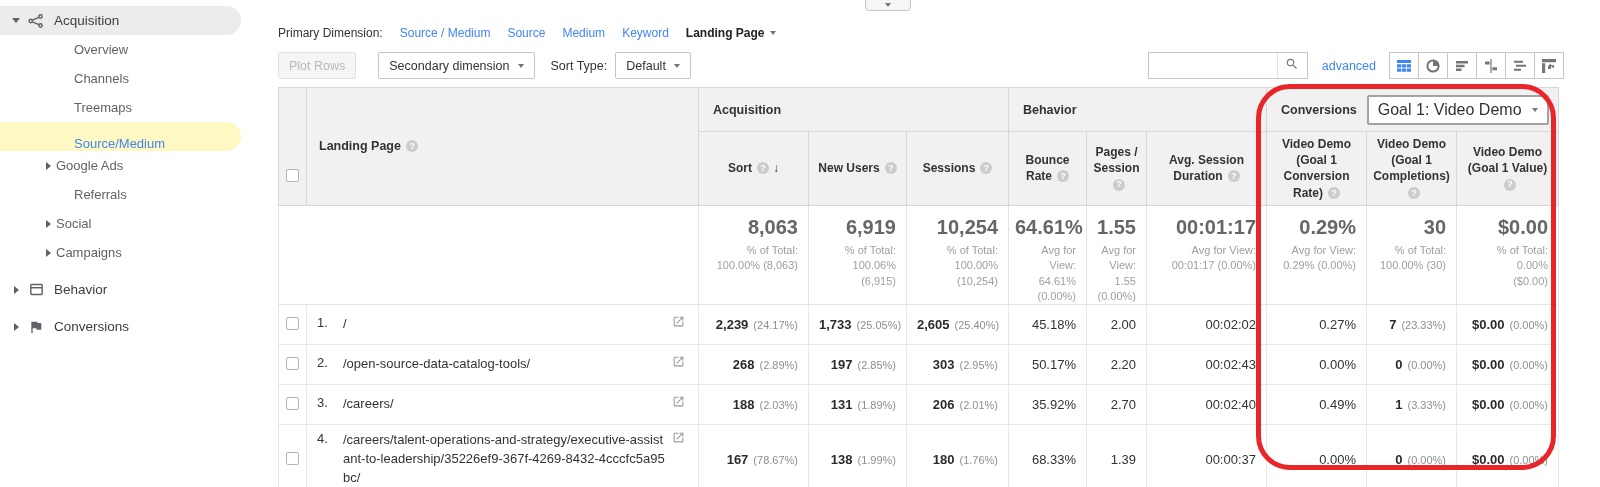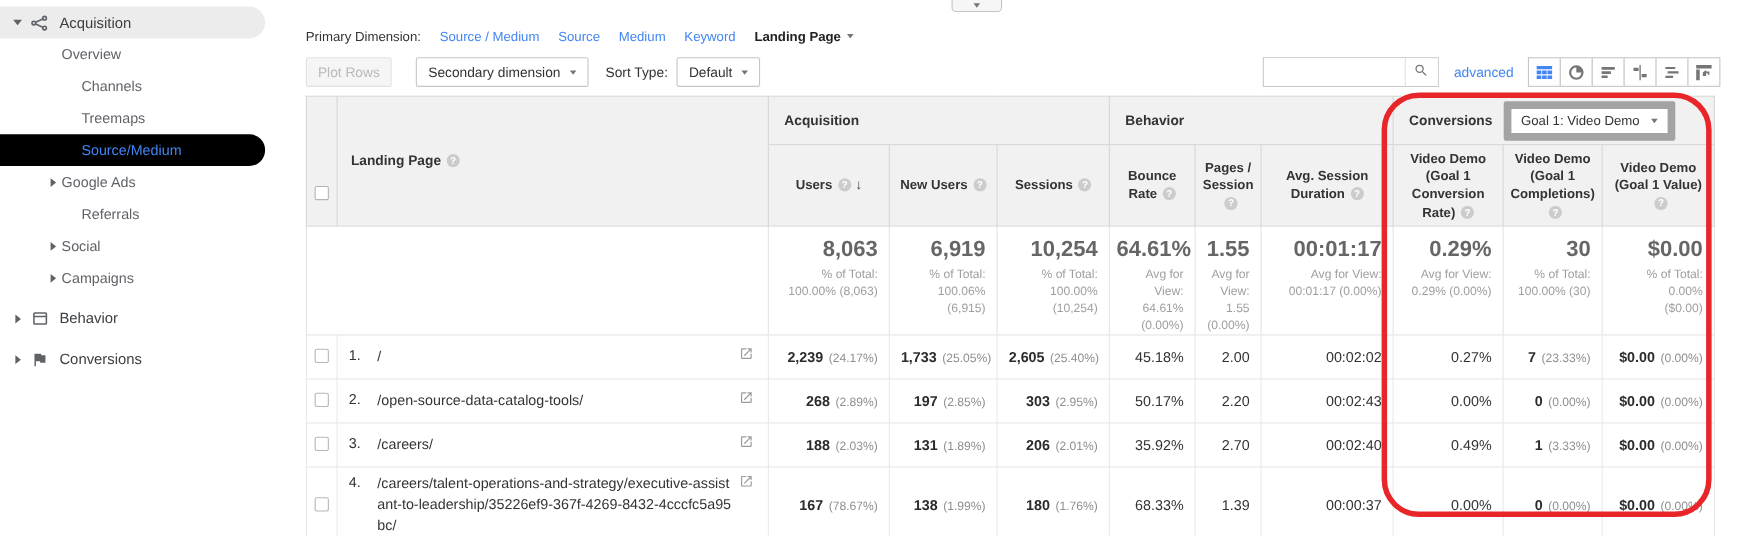--- a/index.html
+++ b/index.html
@@ -11,24 +11,24 @@
   }
 
   
   .sidebar { position:absolute; left:0; top:0; width:242px; height:100%; background:#fff; padding-top:6px; }
   .side-item { display:flex; align-items:center; height:29px; cursor:pointer; color:#5f6368; font-size:13px; }
   .side-item .lbl { white-space:nowrap; }
   .l0 { padding-left:8px; color:#3c4043; font-size:13.5px; }
   .l0 .icon { width:24px; margin-right:6px; display:flex; align-items:center; justify-content:center; }
   .caret { width:16px; display:flex; align-items:center; justify-content:center; flex:0 0 16px; }
   .l1 { padding-left:40px; }
-  .l1-leaf { padding-left:56px; }
+  .l1-leaf { padding-left:74px; }
   .l2 { padding-left:74px; }
   .pill-gray { background:#ececec; border-radius:0 16px 16px 0; width:241px; }
-  .pill-blue { background:#000000; border-radius:0 16px 16px 0; width:241px; color:#4285f4 !important; }
+  .pill-blue { background:#fef9c3; border-radius:0 16px 16px 0; width:241px; color:#4285f4 !important;align-items:flex-end; }
   .mt { margin-top:8px; }
 
   .tri-down { width:0; height:0; border-left:4px solid transparent; border-right:4px solid transparent; border-top:5px solid #616161; display:inline-block; }
   .tri-right { width:0; height:0; border-top:4px solid transparent; border-bottom:4px solid transparent; border-left:5px solid #616161; display:inline-block; }
   .tri-down.sm { border-left-width:3.5px; border-right-width:3.5px; border-top-width:4.5px; border-top-color:#757575; }
 
   
   .main { position:absolute; left:242px; top:0; width:1358px; height:100%; }
   .collapse-btn { position:absolute; left:623px; top:-17px; width:46px; height:28px; background:#f6f6f6;
     border:1px solid #c5c5c5; border-radius:4px; display:flex; align-items:flex-end; justify-content:center;
@@ -55,22 +55,22 @@
     display:flex; align-items:center; justify-content:center; cursor:pointer; padding:0; }
   .view-btn.active { background:#fefefe; }
 
   
   .ga-table { border-collapse:collapse; table-layout:fixed; width:1280px; margin:8px 0 0 36px; font-size:13px; }
   .ga-table th, .ga-table td { border:1px solid #ddd; }
   .ga-table thead th { background:#f1f1f1; color:#333; border-color:#d6d6d6; }
   .group-row th { height:44px; }
   .group-cell { text-align:left; padding-left:14px; font-weight:700; font-size:12.5px; }
   .group-inner { display:flex; align-items:center; }
-  .goal-select { background:#fff; border:7px solid #a3a3a3; border-radius:2px; padding:4px 9px; font-weight:400;
-    font-size:12px; display:inline-flex; align-items:center; gap:10px; margin-left:10px; cursor:pointer; }
+  .goal-select { background:#fff; border:2px solid #a3a3a3; border-radius:2px; padding:4px 9px; font-weight:400;
+    font-size:16px; display:inline-flex; align-items:center; gap:10px; margin-left:10px; cursor:pointer; }
   .cb-head { vertical-align:bottom; text-align:center; padding-bottom:20px; }
   .lp-head { text-align:left; padding-left:12px; vertical-align:middle; font-weight:700; font-size:12.5px; }
   .col-row th { height:52px; text-align:center; vertical-align:middle; padding:4px 6px; font-weight:700; font-size:12px; line-height:1.35; }
   .help { display:inline-flex; align-items:center; justify-content:center; width:12px; height:12px; border-radius:50%;
     background:#cccccc; color:#fff; font-size:9px; font-weight:700; margin-left:5px; vertical-align:1px; cursor:pointer; }
   .sort { color:#333; font-weight:700; margin-left:4px; font-size:12px; }
 
   .summary-row td { height:88px; vertical-align:top; text-align:right; padding:10px 10px 0 6px; border-color:#e4e4e4; background:#fff; }
   .summary-row .sum-empty { background:#fff; }
   .big { font-size:20px; color:#666; font-weight:700; margin-bottom:4px; white-space:nowrap; }
@@ -292,21 +292,21 @@
             <div class="group-inner">
               <span>Conversions</span>
               <span class="goal-select">
                 <span>Goal 1: Video Demo</span>
                 <i class="tri-down sm"></i>
               </span>
             </div>
           </th>
         </tr>
         <tr class="col-row">
-          <th><span>Users</span><span class="help">?</span><span class="sort">↓</span></th>
+          <th><span>Sort</span><span class="help">?</span><span class="sort">↓</span></th>
           <th><span>New Users</span><span class="help">?</span></th>
           <th><span>Sessions</span><span class="help">?</span></th>
           <th><span>Bounce Rate</span><span class="help">?</span></th>
           <th><span>Pages / Session</span><span class="help">?</span></th>
           <th><span>Avg. Session Duration</span><span class="help">?</span></th>
           <th><span>Video Demo (Goal 1 Conversion Rate)</span><span class="help">?</span></th>
           <th><span>Video Demo (Goal 1 Completions)</span><span class="help">?</span></th>
           <th><span>Video Demo (Goal 1 Value)</span><span class="help">?</span></th>
         </tr>
       </thead>

